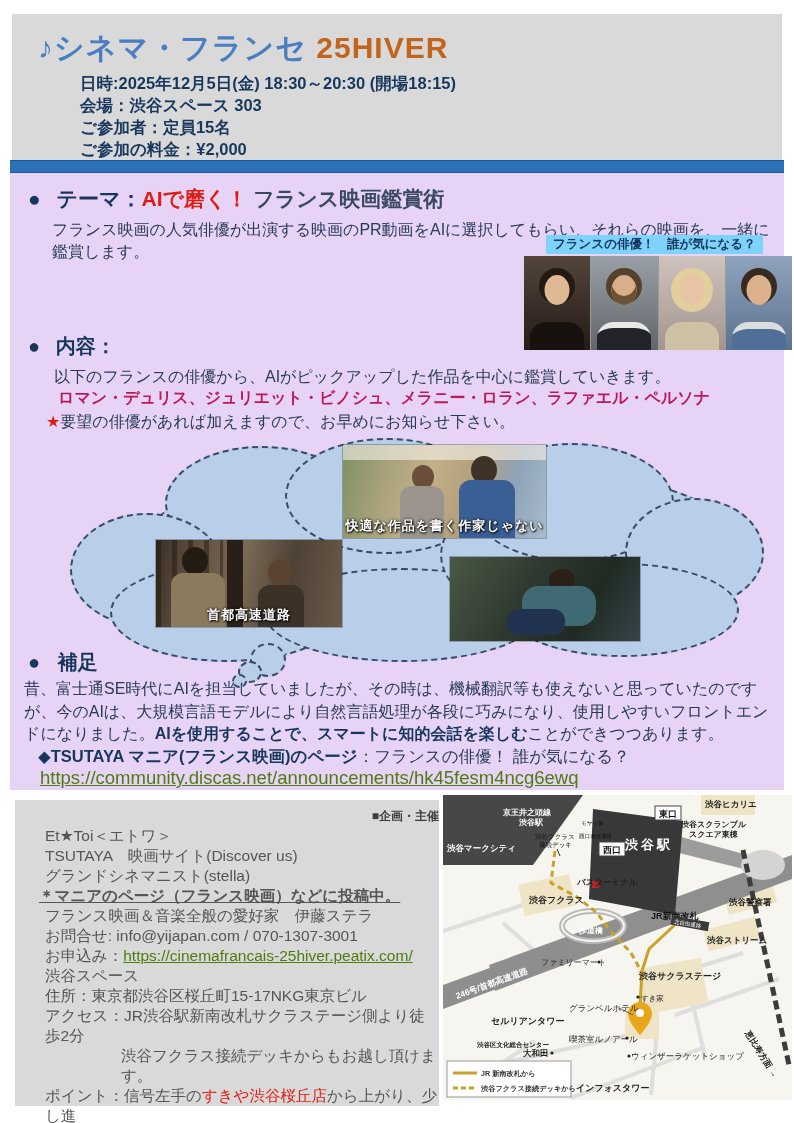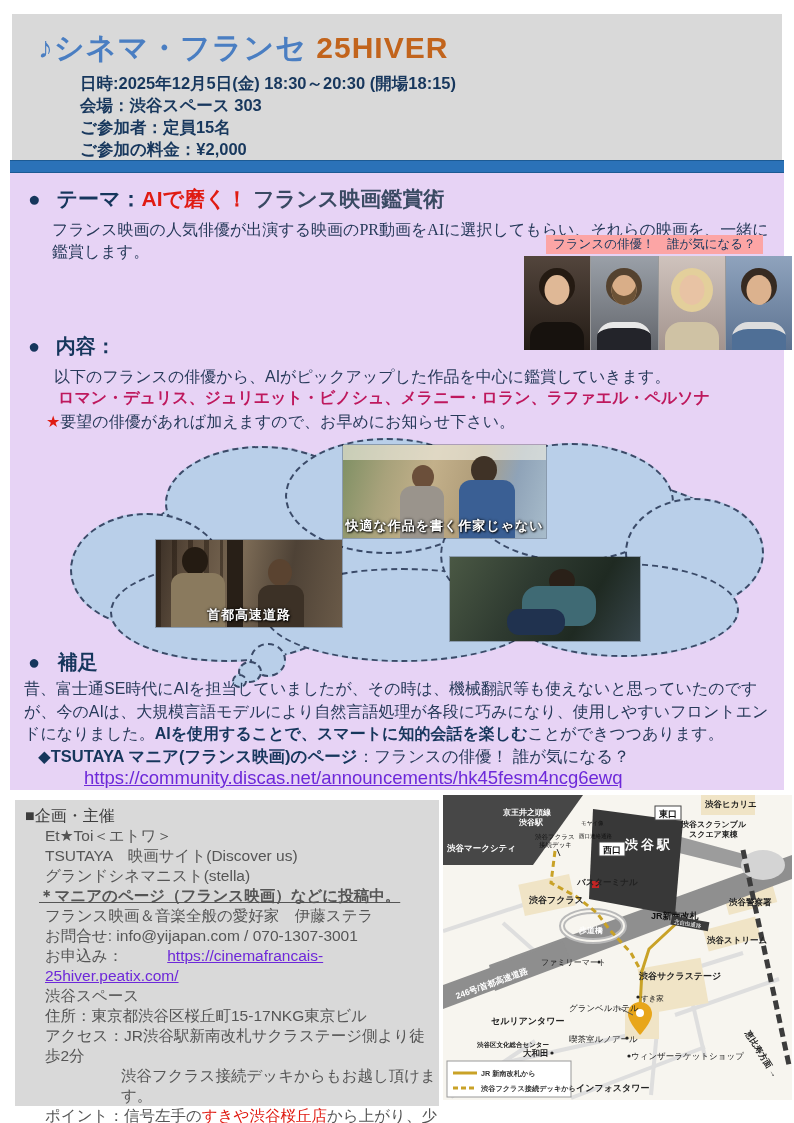--- a/index.html
+++ b/index.html
@@ -16,46 +16,46 @@
 
   .blue-bar{position:absolute;left:10px;top:160px;width:774px;height:11px;background:#2b72b8;
             border-top:1px solid #1c5globalb;border-top:1px solid #1c5a93;border-bottom:1px solid #1c5a93;}
 
   
   .purple{position:absolute;left:10px;top:173px;width:774px;height:617px;background:#e7d3f5;}
   .sec-head{position:absolute;font-weight:bold;color:#16365c;}
   .red{color:#e01b12;}
   .body-text{color:#273a5a;font-size:16px;line-height:22px;}
 
-  .photo-caption{position:absolute;left:536px;top:62px;background:#fca5a5;color:#16365c;
-                 font-size:12.5px;font-weight:normal;padding:1px 7px;}
+  .photo-caption{position:absolute;left:536px;top:62px;background:#7dd3fc;color:#16365c;
+                 font-size:12.5px;font-weight:bold;padding:1px 7px;}
   .actor-strip{position:absolute;left:514px;top:83px;width:268px;height:94px;display:flex;gap:1px;background:#9a9a9a;}
   .actor{flex:1;position:relative;overflow:hidden;}
   .hair,.face,.torso{position:absolute;left:50%;transform:translateX(-50%);}
   .hair{width:36px;height:36px;border-radius:50%;top:12px;}
   .face{width:25px;height:30px;border-radius:50%;top:19px;}
   .torso{width:54px;height:32px;border-radius:16px 16px 0 0;bottom:-4px;}
 
   
   .cloud{position:absolute;left:40px;top:265px;width:720px;height:252px;}
   .bump{position:absolute;border:2px dashed #3a4a68;background:#b9cfe9;border-radius:50%;}
 
   .still{position:absolute;overflow:hidden;box-shadow:0 0 0 1px rgba(0,0,0,.25);}
   .still .cap{position:absolute;bottom:3px;left:0;width:100%;text-align:center;color:#fff;
               font-size:13px;font-weight:bold;letter-spacing:1px;
               text-shadow:0 0 3px #000,1px 1px 2px #000;}
   .ph{position:absolute;border-radius:50%;}
   .pb{position:absolute;border-radius:12px 12px 0 0;}
 
-  .link{color:#6d28d9;text-decoration:underline;margin-left:44px;}
+  .link{color:#4d7c0f;text-decoration:underline;}
 
   
   .info-box{position:absolute;left:15px;top:800px;width:424px;height:306px;background:#d9d9d9;
             color:#555555;font-size:15.5px;line-height:20px;padding:6px 0 0 10px;box-sizing:border-box;}
-  .info-box .bh{font-weight:normal;color:#3d3d3d;font-size:16px;}
+  .info-box .bh{font-weight:bold;color:#3d3d3d;font-size:12px;text-align:right;}
   .ind1{margin-left:20px;}
   .ind2{margin-left:96px;}
   .indstar{margin-left:14px;font-weight:bold;text-decoration:underline;}
   .map-wrap{position:absolute;left:443px;top:795px;width:349px;height:305px;background:#f7f5ef;}
 </style>
 </head>
 <body>
 
 <div class="page">
 
@@ -74,21 +74,21 @@
 
   <div class="blue-bar"></div>
 
   <div class="purple">
 
     <div class="sec-head" style="left:18px;top:12px;font-size:21px;">
       <span>●</span>
       <span style="margin-left:10px;">テーマ：</span><span class="red">AIで磨く！</span>
       <span style="color:#3a4a63;">フランス映画鑑賞術</span>
     </div>
-    <div class="abs body-text" style="left:42px;top:46px;width:726px;font-family:Liberation Serif, serif;">フランス映画の人気俳優が出演する映画のPR動画をAIに選択してもらい、それらの映画を、一緒に鑑賞します。</div>
+    <div class="abs body-text" style="left:42px;top:46px;width:726px;">フランス映画の人気俳優が出演する映画のPR動画をAIに選択してもらい、それらの映画を、一緒に鑑賞します。</div>
 
     <div class="photo-caption">フランスの俳優！　誰が気になる？</div>
 
     <div class="actor-strip">
       <div class="actor" style="background:linear-gradient(#53453c,#241c16);">
         <div class="hair" style="background:#241a12;"></div>
         <div class="face" style="background:#dfb896;"></div>
         <div class="torso" style="background:#17120e;"></div>
       </div>
       <div class="actor" style="background:linear-gradient(#9aa0a8,#62656b);">

